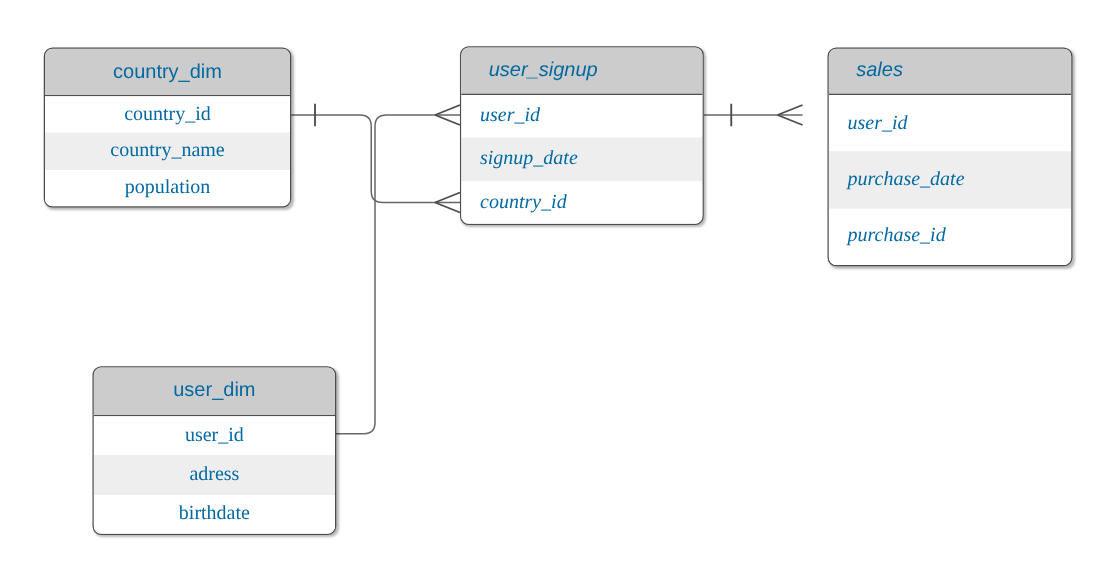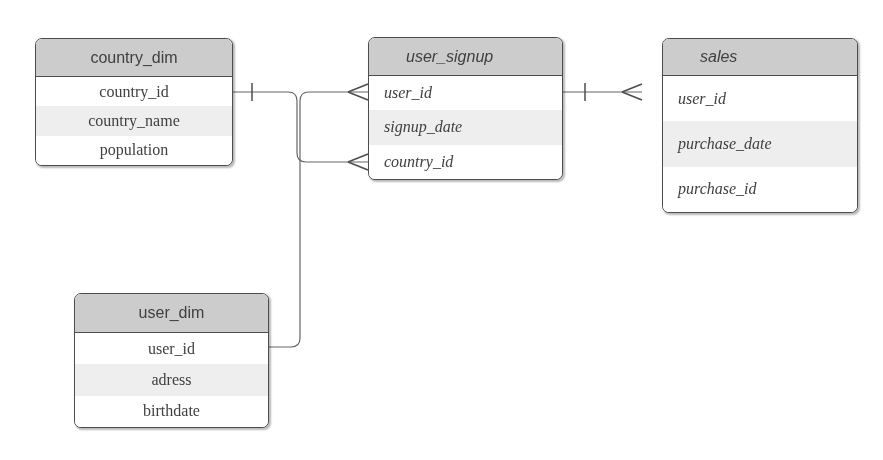--- a/index.html
+++ b/index.html
@@ -20,38 +20,38 @@
   .edge-mark { fill: none; stroke: #4d4d4d; stroke-width: 1.5; }
   .etable {
     position: absolute;
     border: 1.6px solid #4d4d4d;
     border-radius: 7px;
     background: #ffffff;
     box-shadow: 1.5px 1.5px 2px rgba(0,0,0,0.28);
     overflow: hidden;
     display: flex;
     flex-direction: column;
-    color: #404040;
+    color: #0369a1;
     font-size: 16px;
     box-sizing: border-box;
   }
   .etable .hdr {
     background: #cccccc;
     border-bottom: 1.6px solid #4d4d4d;
     display: flex;
     align-items: center;
     flex: 0 0 auto;
     box-sizing: border-box;
   }
   .etable .rows { flex: 1; display: flex; flex-direction: column; font-family: Liberation Serif, serif; }
   .etable .row { flex: 1; display: flex; align-items: center; background: #ffffff; }
   .etable .row:nth-child(even) { background: #eeeeee; }
   .plain .hdr, .plain .row { justify-content: center; }
   .italic { font-style: italic; }
-  .italic .hdr { padding-left: 37px; font-style: italic; }
+  .italic .hdr { padding-left: 22px; font-style: italic; }
   .italic .row { padding-left: 15px; }
 
   #t-country-dim { left: 35px;  top: 38px;  width: 198px; height: 128px; }
   #t-country-dim .hdr { height: 38px; }
   #t-user-signup { left: 368px; top: 37px;  width: 195px; height: 143px; }
   #t-user-signup .hdr { height: 38px; }
   #t-sales       { left: 642px; top: 38px;  width: 196px; height: 175px; margin-left: 20px; }
   #t-sales .hdr { height: 37px; }
   #t-user-dim    { left: 35px;  top: 293px; width: 195px; height: 135px; margin-left: 39px; }
   #t-user-dim .hdr { height: 39px; }

